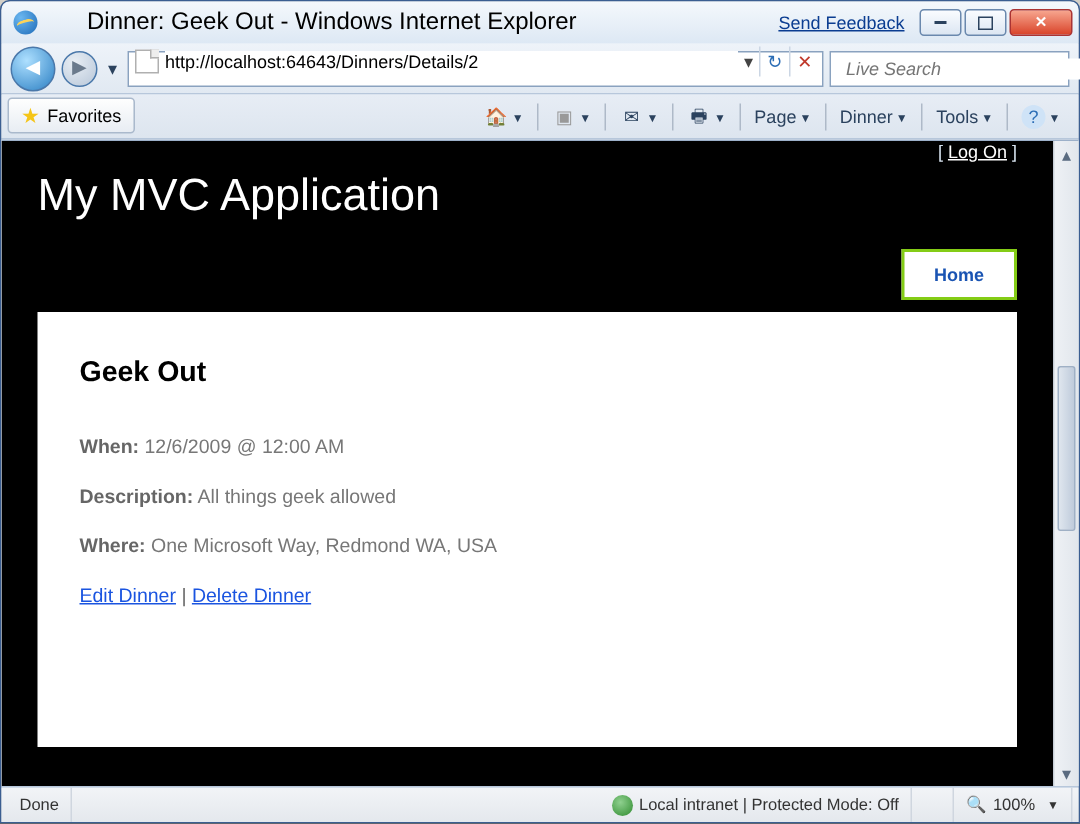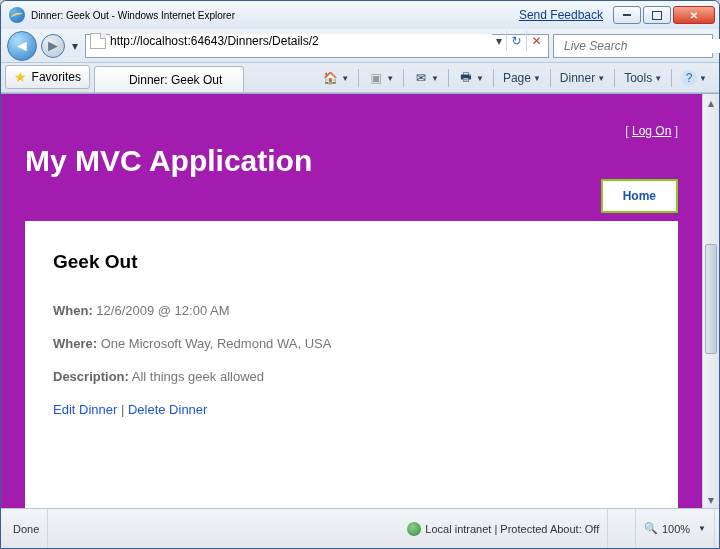--- a/index.html
+++ b/index.html
@@ -32,21 +32,21 @@
     width: 16px; height: 16px; margin-right: 6px;
     background: radial-gradient(circle at 30% 30%, #6bb7f0, #1e6bb8);
     border-radius: 50%;
     position: relative;
   }
   .titlebar .ie-icon::after {
     content: ""; position: absolute; left: 2px; top: 6px; width: 12px; height: 4px;
     border-top: 2px solid #fbd35a; border-radius: 50%;
     transform: rotate(-15deg);
   }
-  .title-text { flex: 1; color: #000; font-size: 10px; }
+  .title-text { flex: 1; color: #000; font-size: 16px; margin-left: 27px; }
   .send-feedback { color: #0b3d91; text-decoration: underline; margin-right: 10px; cursor: pointer; }
   .win-btns { display: flex; gap: 2px; }
   .win-btn {
     width: 28px; height: 18px; border: 1px solid #6a88ad;
     background: linear-gradient(#fafcff,#dce6f2);
     border-radius: 3px; display:flex; align-items:center; justify-content:center;
     font-size: 10px; cursor: pointer;
   }
   .win-btn.close { background: linear-gradient(#f7a68f,#d9442a); border-color:#a33; color:#fff; width:42px; }
   .win-btn.min::before { content:""; width:8px; border-bottom:2px solid #2b425e; }
@@ -137,53 +137,53 @@
   .scroll-right .thumb {
     position:absolute; left:2px; right:2px; top:150px; height:110px;
     background:linear-gradient(90deg,#dfe6ee,#bfcbdb);
     border:1px solid #9fb0c5; border-radius:2px;
   }
   .scroll-right .arrow { position:absolute; left:0; right:0; height:17px; display:flex; align-items:center; justify-content:center; color:#5a6b80;}
   .scroll-right .arrow.up{top:0;} .scroll-right .arrow.down{bottom:0;}
 
   .page {
     position:absolute; left:0; right:17px; top:0; bottom:0;
-    background:#a21caf;
-    padding: 30px 24px 0 24px;
+    background:#000000;
+    padding: 0 24px 0 24px;
     color:#fff;
     overflow:hidden;
   }
   .logon { text-align:right; font-size:12px; color:#d8e4f0; margin-bottom:6px;}
   .logon a{ color:#fff; text-decoration:underline; cursor:pointer;}
-  .apptitle { font-size:30px; font-weight:bold; font-family: Arial, sans-serif; margin-bottom:1px;}
+  .apptitle { font-size:30px; font-weight:normal; font-family: Arial, sans-serif; margin-bottom:18px;}
   .navtabs { display:flex; justify-content:flex-end; gap:8px; margin-bottom:0;}
   .navtabs .nt {
     background:#fff; border:2px solid #84cc16;
     padding:8px 20px; color:#1a54b3; font-weight:bold; cursor:pointer;
     font-family: Arial,sans-serif;
   }
   .content-card {
     background:#fff; color:#555;
     margin-top:8px;
     padding: 30px 28px 20px 28px;
     min-height: 290px;
     position: relative;
   }
   .content-card h2 {
     color:#000; font-family: Arial,sans-serif; font-size:19px; font-weight:bold;
     margin-bottom:30px;
   }
   .content-card p { margin: 18px 0; font-size:13px; color:#777; }
   .content-card p b { color:#666; }
-  .content-card .links a { color:#1a54e0; cursor:pointer; font-size:13px;}
+  .content-card .links a { color:#1a54e0; text-decoration:underline; cursor:pointer; font-size:13px;}
   .content-card .links { margin-top:18px; color:#666; font-size:13px;}
 
   
   .statusbar {
-    height:40px; background:linear-gradient(#f2f4f7,#e4e8ed);
+    height:24px; background:linear-gradient(#f2f4f7,#e4e8ed);
     border-top:1px solid #b7c7db;
     display:flex; align-items:center; font-size:11px; color:#333;
     padding:0 4px;
   }
   .statusbar .cell{padding:0 8px; border-right:1px solid #cfd6df; height:100%; display:flex;align-items:center; gap:4px;}
   .statusbar .spacer{flex:1;}
   .zone-icon{width:14px;height:14px;background:radial-gradient(circle at 40% 35%,#8fd08f,#2e8b2e);border-radius:50%;}
   .zoom-icon{color:#2b6db5;}
 </style>
 </head>
@@ -217,24 +217,20 @@
       <span class="flag"></span>
       <input type="text" placeholder="Live Search" style="">
       <span class="mag">🔍</span>
     </div>
   </div>
 
   <div class="tabrow">
     <div class="favbtn">
       <span class="star">★</span>
       <span>Favorites</span>
-    </div>
-    <div class="tab">
-      <span class="ie-icon"></span>
-      <span>Dinner: Geek Out</span>
     </div>
     <div class="toolbar-right">
       <div class="tbtn">
           <span class="tico">🏠</span>
           <span class="dd">▼</span>
         </div>
       <div class="sep"></div>
       <div class="tbtn">
           <span class="tico" style="color:#999;">▣</span>
           <span class="dd">▼</span>
@@ -277,40 +273,40 @@
       <div class="logon">
         <span>[ </span><a>Log On</a><span> ]</span>
       </div>
       <div class="apptitle">My MVC Application</div>
       <div class="navtabs">
         <div class="nt">Home</div>
       </div>
       <div class="content-card">
         <h2>Geek Out</h2>
         <p><b>When:</b><span> 12/6/2009 @ 12:00 AM</span></p>
+        <p><b>Description:</b><span> All things geek allowed</span></p>
         <p><b>Where:</b><span> One Microsoft Way, Redmond WA, USA</span></p>
-        <p><b>Description:</b><span> All things geek allowed</span></p>
         <div class="links">
           <a>Edit Dinner</a><span> | </span><a>Delete Dinner</a>
         </div>
       </div>
     </div>
     <div class="scroll-right">
       <div class="arrow up">▴</div>
       <div class="thumb"></div>
       <div class="arrow down">▾</div>
     </div>
   </div>
 
   <div class="statusbar">
     <div class="cell">Done</div>
     <div class="spacer"></div>
     <div class="cell">
       <span class="zone-icon"></span>
-      <span>Local intranet | Protected About: Off</span>
+      <span>Local intranet | Protected Mode: Off</span>
     </div>
     <div class="cell" style="width:28px;"></div>
     <div class="cell">
       <span class="zoom-icon">🔍</span>
       <span>100%</span>
       <span style="font-size:8px;margin-left:4px;">▼</span>
     </div>
   </div>
 
 </div>

